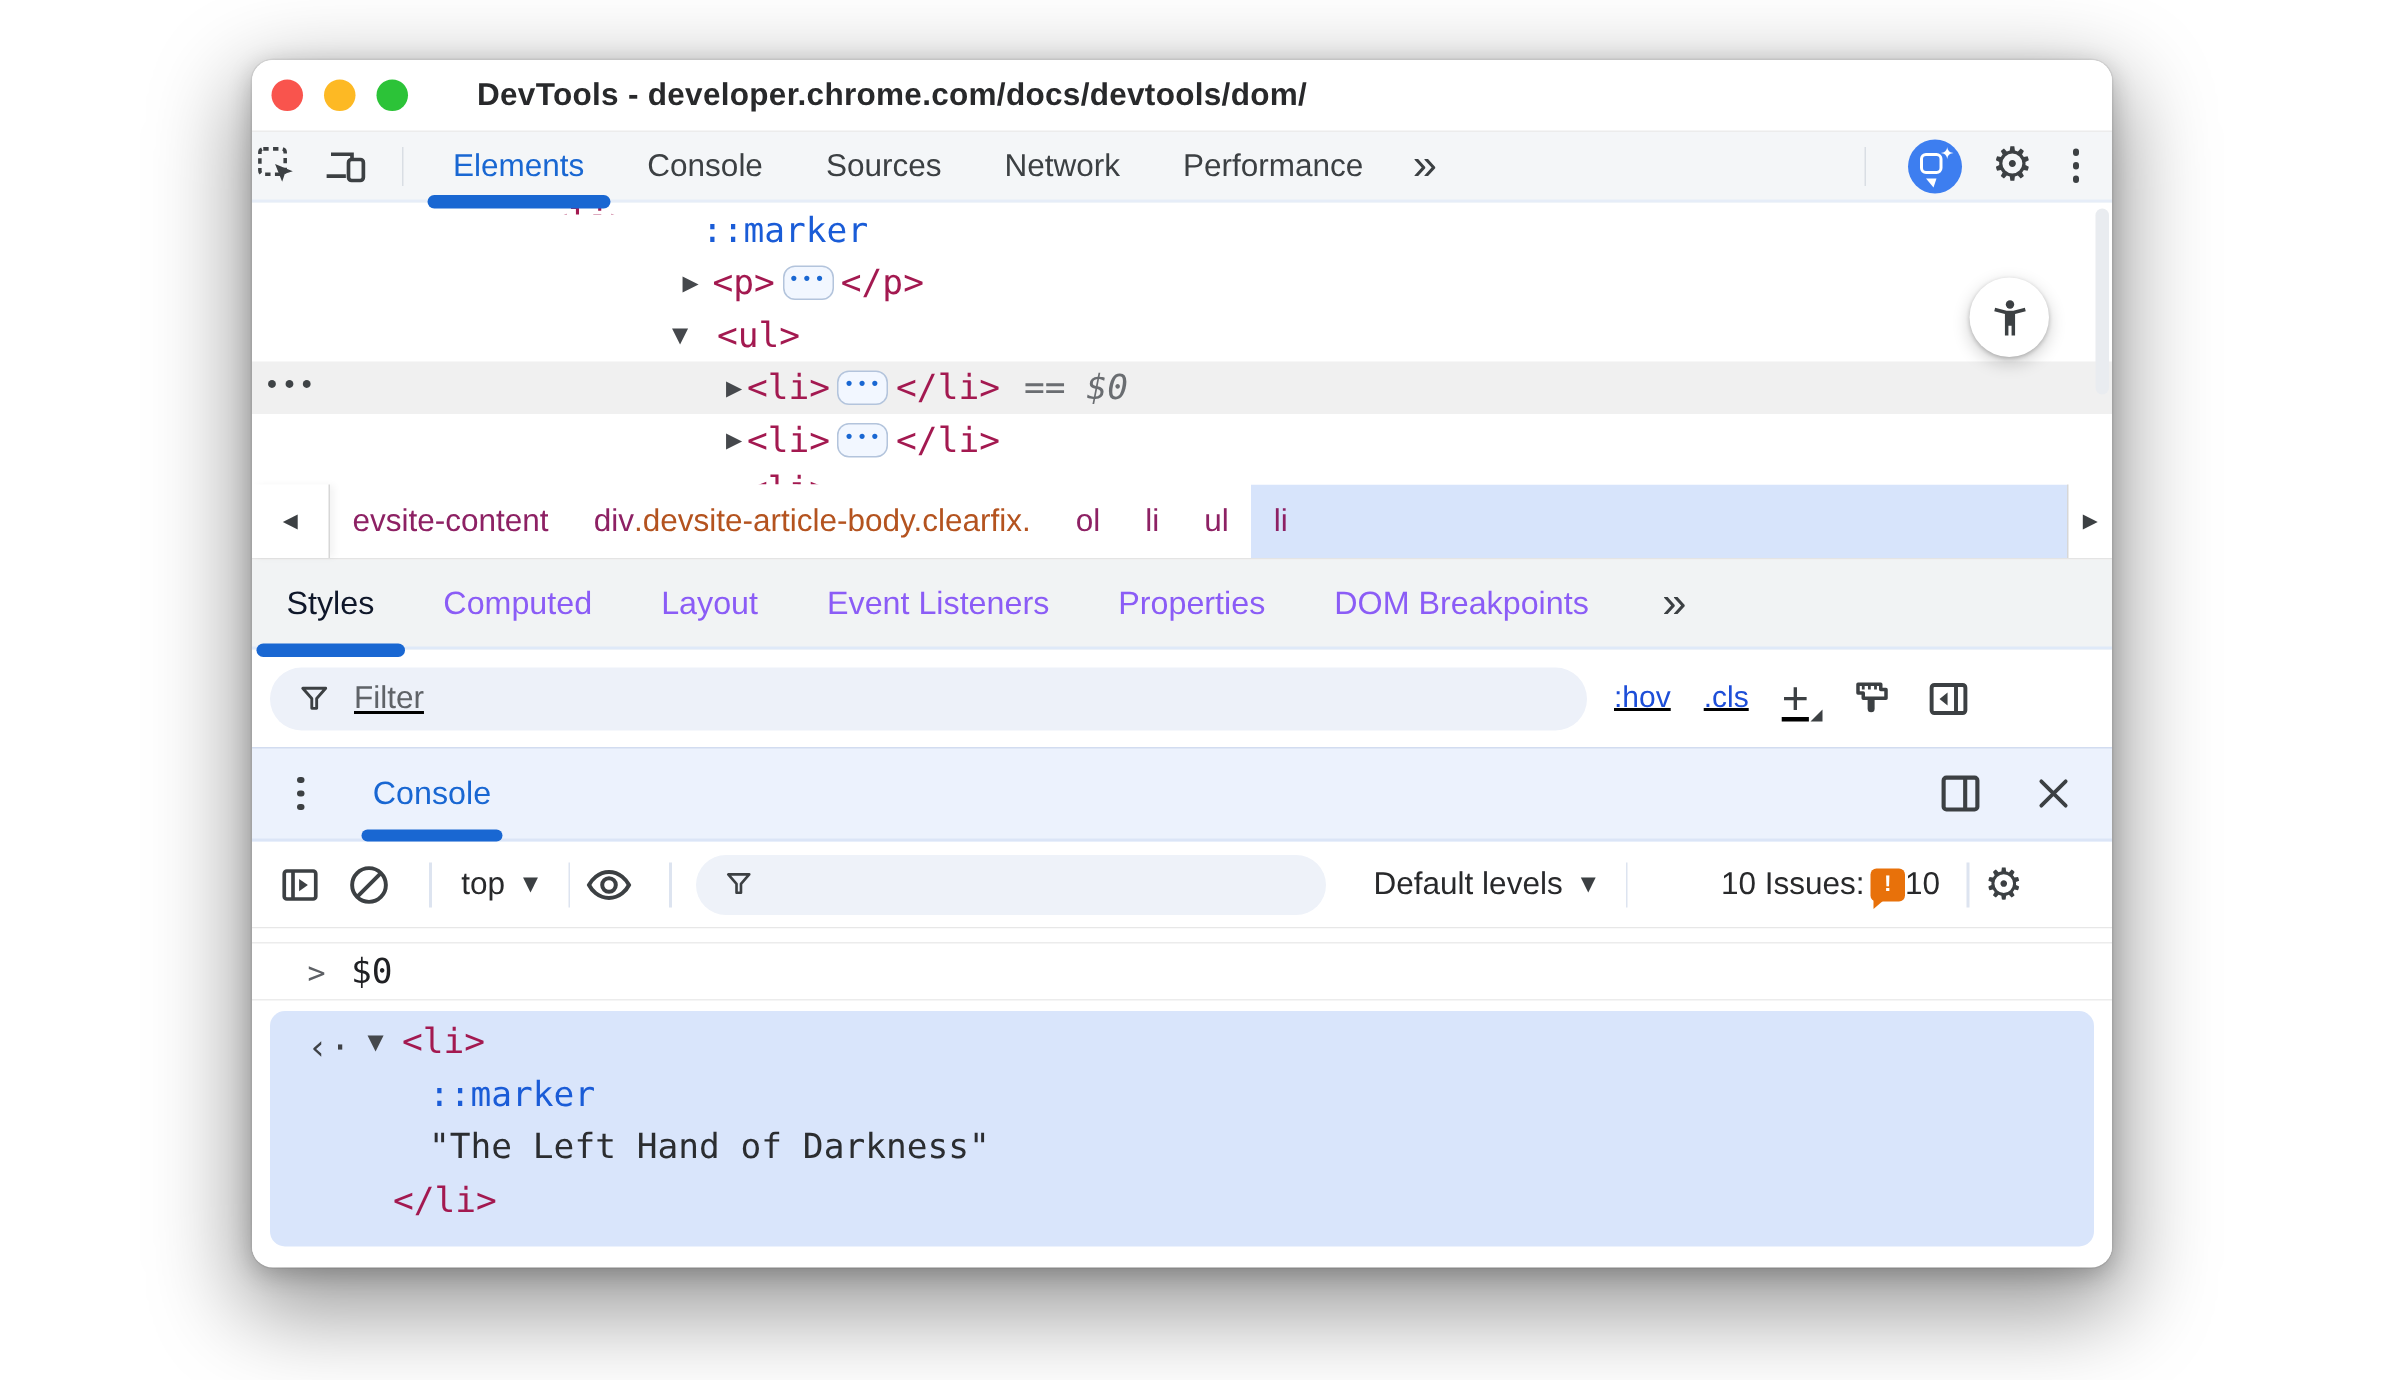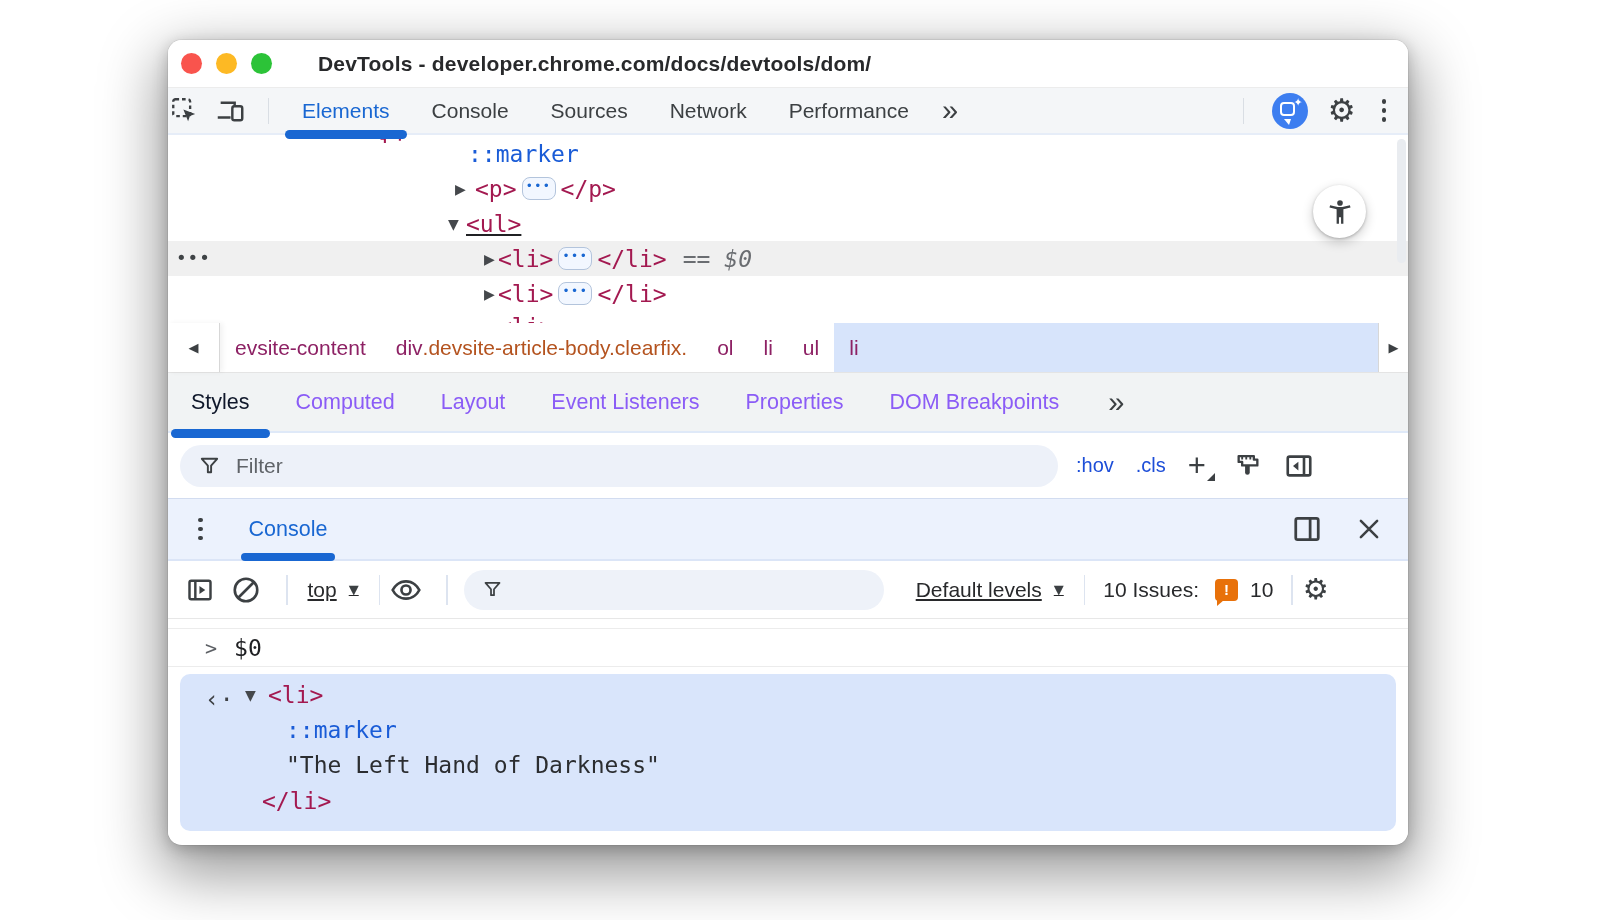--- a/index.html
+++ b/index.html
@@ -77,21 +77,21 @@
   .stabs { height:60px; background:#f1f3f4; display:flex; align-items:center;
            border-bottom:2px solid #dfe9f8; position:relative; z-index:3; }
   .stab { position:relative; height:100%; display:flex; align-items:center; padding:0 23px;
           font-size:21.5px; color:#8b5cf6; }
   .stab.active { color:#0f172a; }
   .stab.active::after { content:""; position:absolute; left:3px; right:3px; bottom:-7px; height:9px;
                         border-radius:5px; background:#1967d2; }
   .smore { padding:0 16px; font-size:29px; color:#3c4043; margin-left:10px; }
 
   
-  .filterrow { height:65px; background:#fff; display:flex; align-items:center; padding:0 20px 0 12px; }
+  .filterrow { height:65px; background:#fff; display:flex; align-items:center; padding:0 20px 0 12px;text-decoration:underline; }
   .fpill { width:878px; flex:none; height:42px; border-radius:21px; background:#edf1f9;
            display:flex; align-items:center; padding:0 18px; gap:13px; }
   .fpill input { border:none; outline:none; background:transparent; font-size:21px; color:#3c4043;
                  width:100%; font-family:"Liberation Sans",sans-serif; }
   .fpill input::placeholder { color:#5f6368; opacity:1; }
   .fright { display:flex; align-items:center; gap:22px; margin-left:18px; color:#28292b; }
   .toggle-txt { font-size:20px; color:#1d4ed8; }
   .plus { position:relative; font-size:31px; font-weight:400; color:#3c4043; line-height:1; padding-right:6px; }
   .plus::after { content:""; position:absolute; right:-3px; bottom:0;
                  border-style:solid; border-width:0 0 8px 8px; border-color:transparent transparent #3c4043 transparent; }
@@ -103,24 +103,24 @@
           color:#1967d2; margin-left:32px; padding:0 8px; }
   .ctab::after { content:""; position:absolute; left:0; right:0; bottom:-2px; height:8px;
                  border-radius:5px; background:#1967d2; }
   .cright { margin-left:auto; display:flex; align-items:center; gap:34px; }
 
   .ctoolbar { height:58px; background:#fff; display:flex; align-items:center;
               padding:0 22px 0 16px; border-bottom:1px solid #e7e7e7; }
   .cpill { width:420px; height:40px; border-radius:20px; background:#eef2f9; display:flex;
            align-items:center; padding:0 18px; gap:12px; margin:0 6px; }
   .cpill input { border:none; outline:none; background:transparent; width:100%; }
-  .ddl { display:flex; align-items:center; gap:12px; font-size:21px; color:#28292b; padding:0 10px;text-decoration:underline; }
+  .ddl { display:flex; align-items:center; gap:12px; font-size:21px; color:#28292b; padding:0 10px; }
   .caret { font-size:13px; color:#3c4043; font-family:"DejaVu Sans",sans-serif; }
   .cdiv { width:1.5px; height:30px; background:#dde4f0; margin:0 10px; flex:none; }
-  .issues { display:flex; align-items:center; gap:12px; font-size:21px; color:#28292b; padding:0 8px; }
+  .issues { display:flex; align-items:center; font-size:21px; color:#28292b; padding:0 8px;margin-left:44px; }
   .issue-badge { position:relative; width:23px; height:22px; border-radius:4px; background:#e8710a;
                  color:#fff; font-size:15px; font-weight:700; display:flex; align-items:center;
                  justify-content:center; margin-left:4px; }
   .issue-badge::after { content:""; position:absolute; left:2px; bottom:-5px;
                  border-style:solid; border-width:6px 7px 0 0; border-color:#e8710a transparent transparent transparent; }
 
   .ccontent { position:relative; height:224px; background:#fff; }
   .echo-row { position:absolute; top:9px; left:0; right:0; height:39px; border-top:1px solid #ececec;
               border-bottom:1px solid #ececec; display:flex; align-items:center; padding-left:37px;
               font-family:"DejaVu Sans Mono", monospace; font-size:23px; color:#202124; }
@@ -199,21 +199,21 @@
       <span class="arrow" style="left:287px;">▶</span>
       <span class="content" style="left:307px;">
         <span class="tag">&lt;p&gt;</span>
         <span class="badge">•••</span>
         <span class="tag">&lt;/p&gt;</span>
       </span>
     </div>
 
     <div class="trow" style="top:71px;">
       <span class="arrow" style="left:280px;">▼</span>
-      <span class="content" style="left:298px;text-decoration:underline;">
+      <span class="content" style="left:310px;">
         <span class="tag">&lt;ul&gt;</span>
       </span>
     </div>
 
     <div class="trow selrow" style="top:106px;">
       <span class="gutter-dots">•••</span>
       <span class="arrow" style="left:316px;">▶</span>
       <span class="content" style="left:330px;">
         <span class="tag">&lt;li&gt;</span>
         <span class="badge">•••</span>

